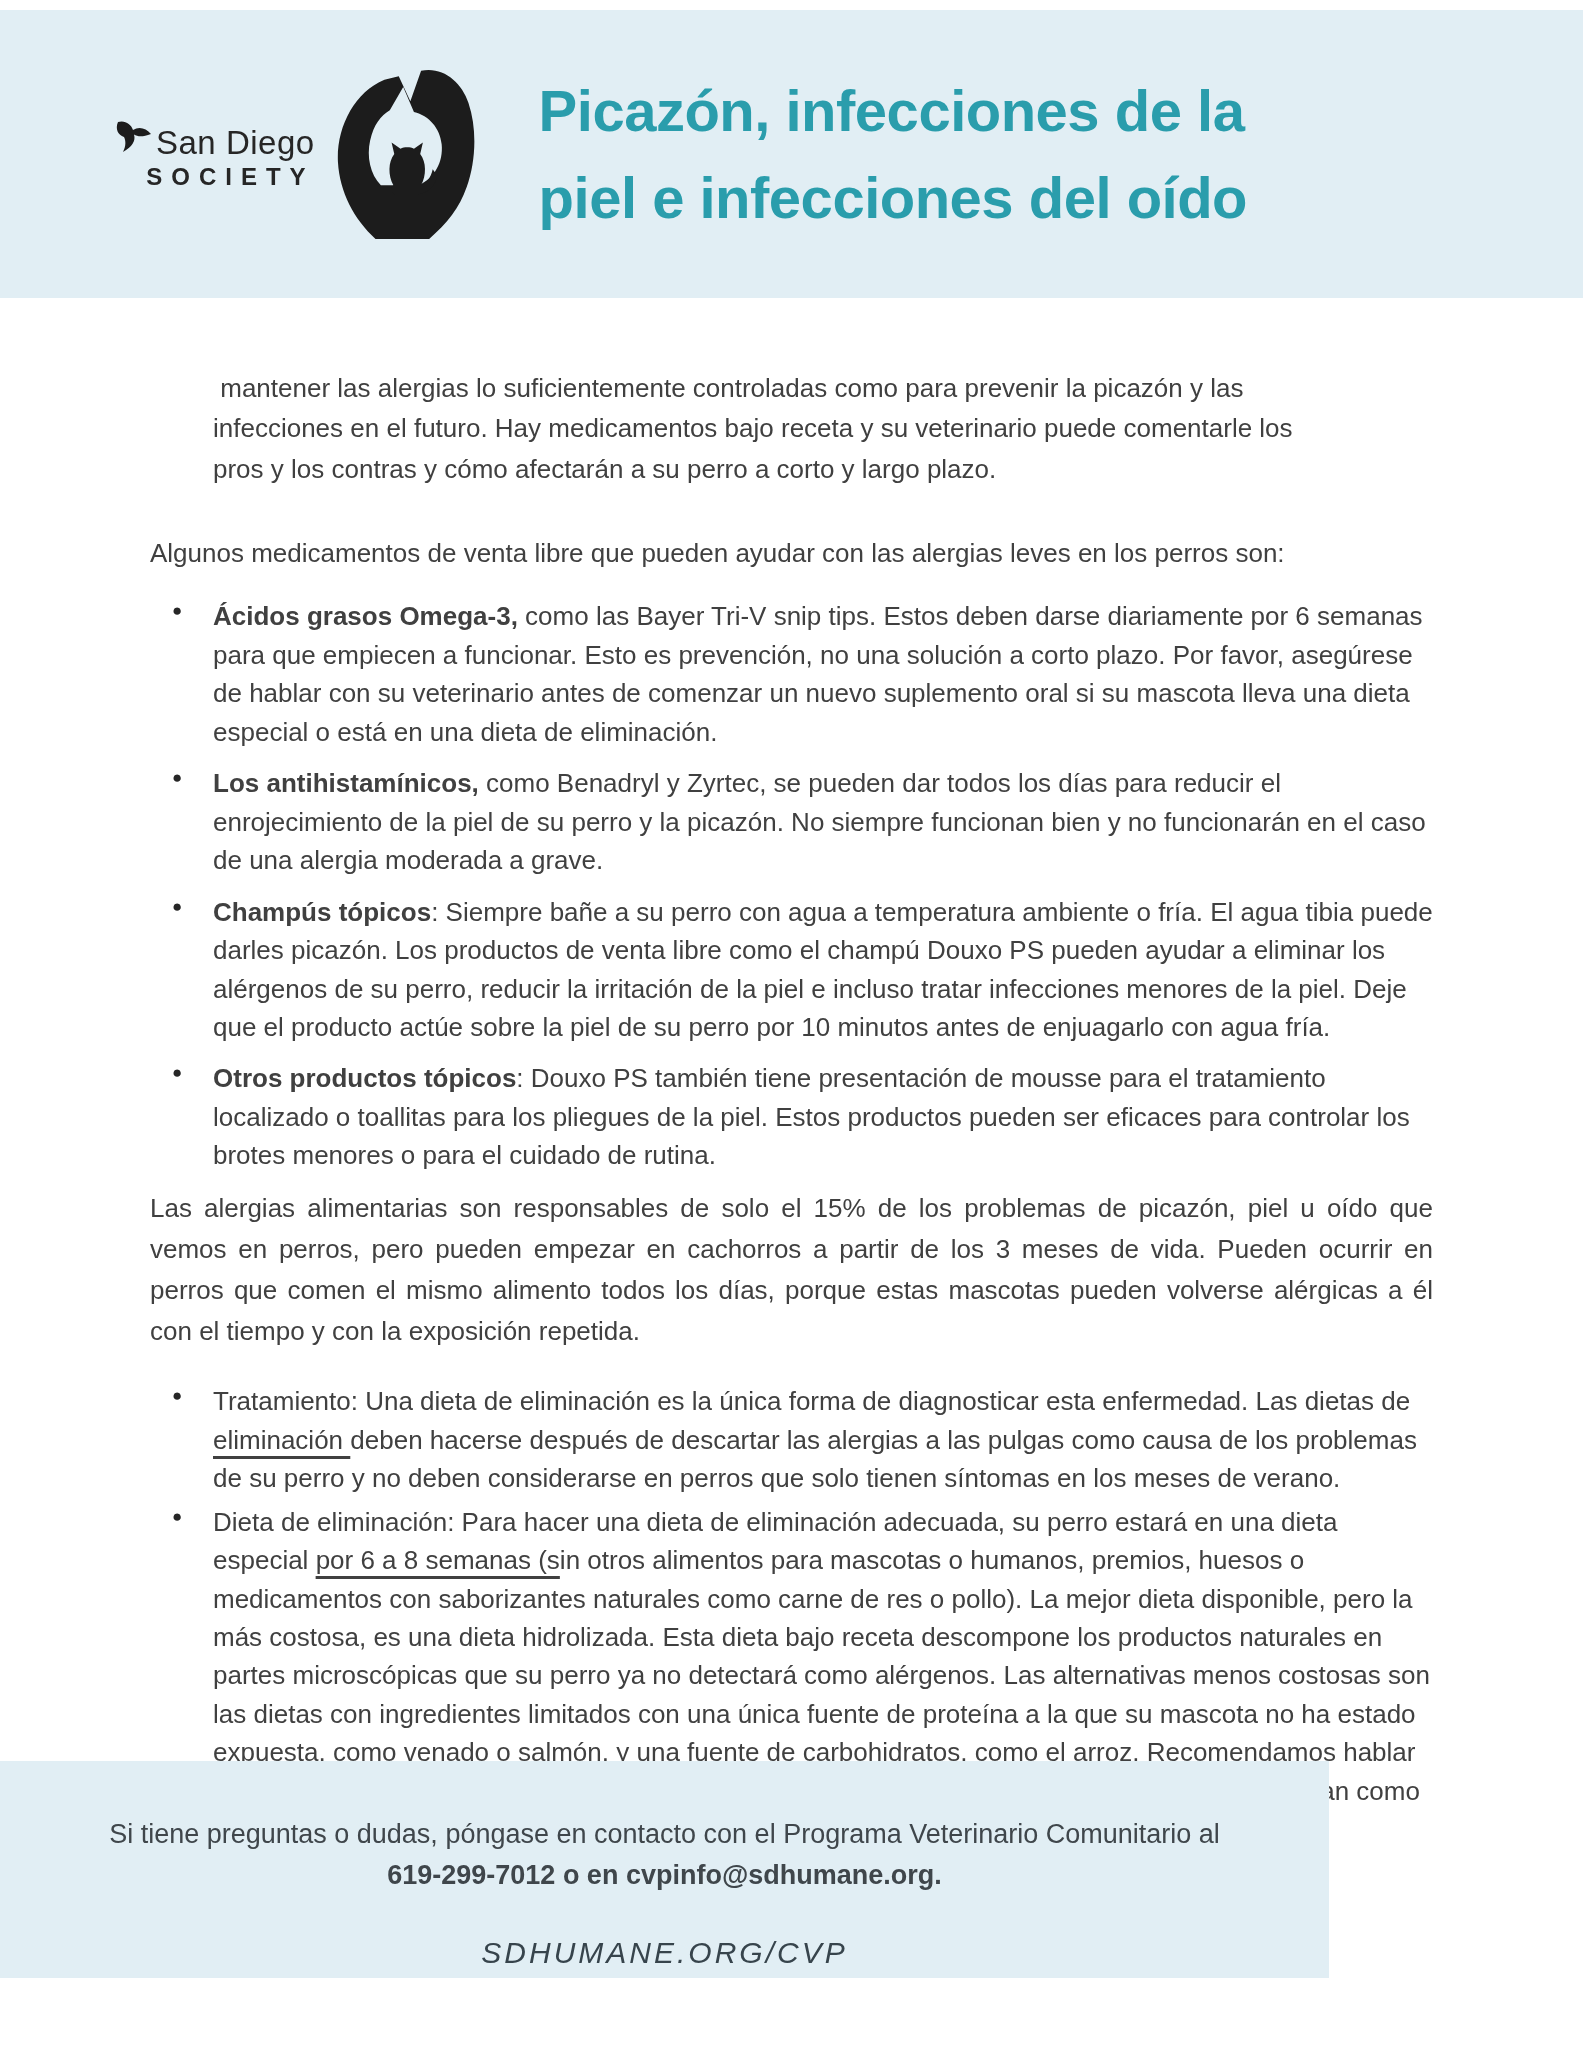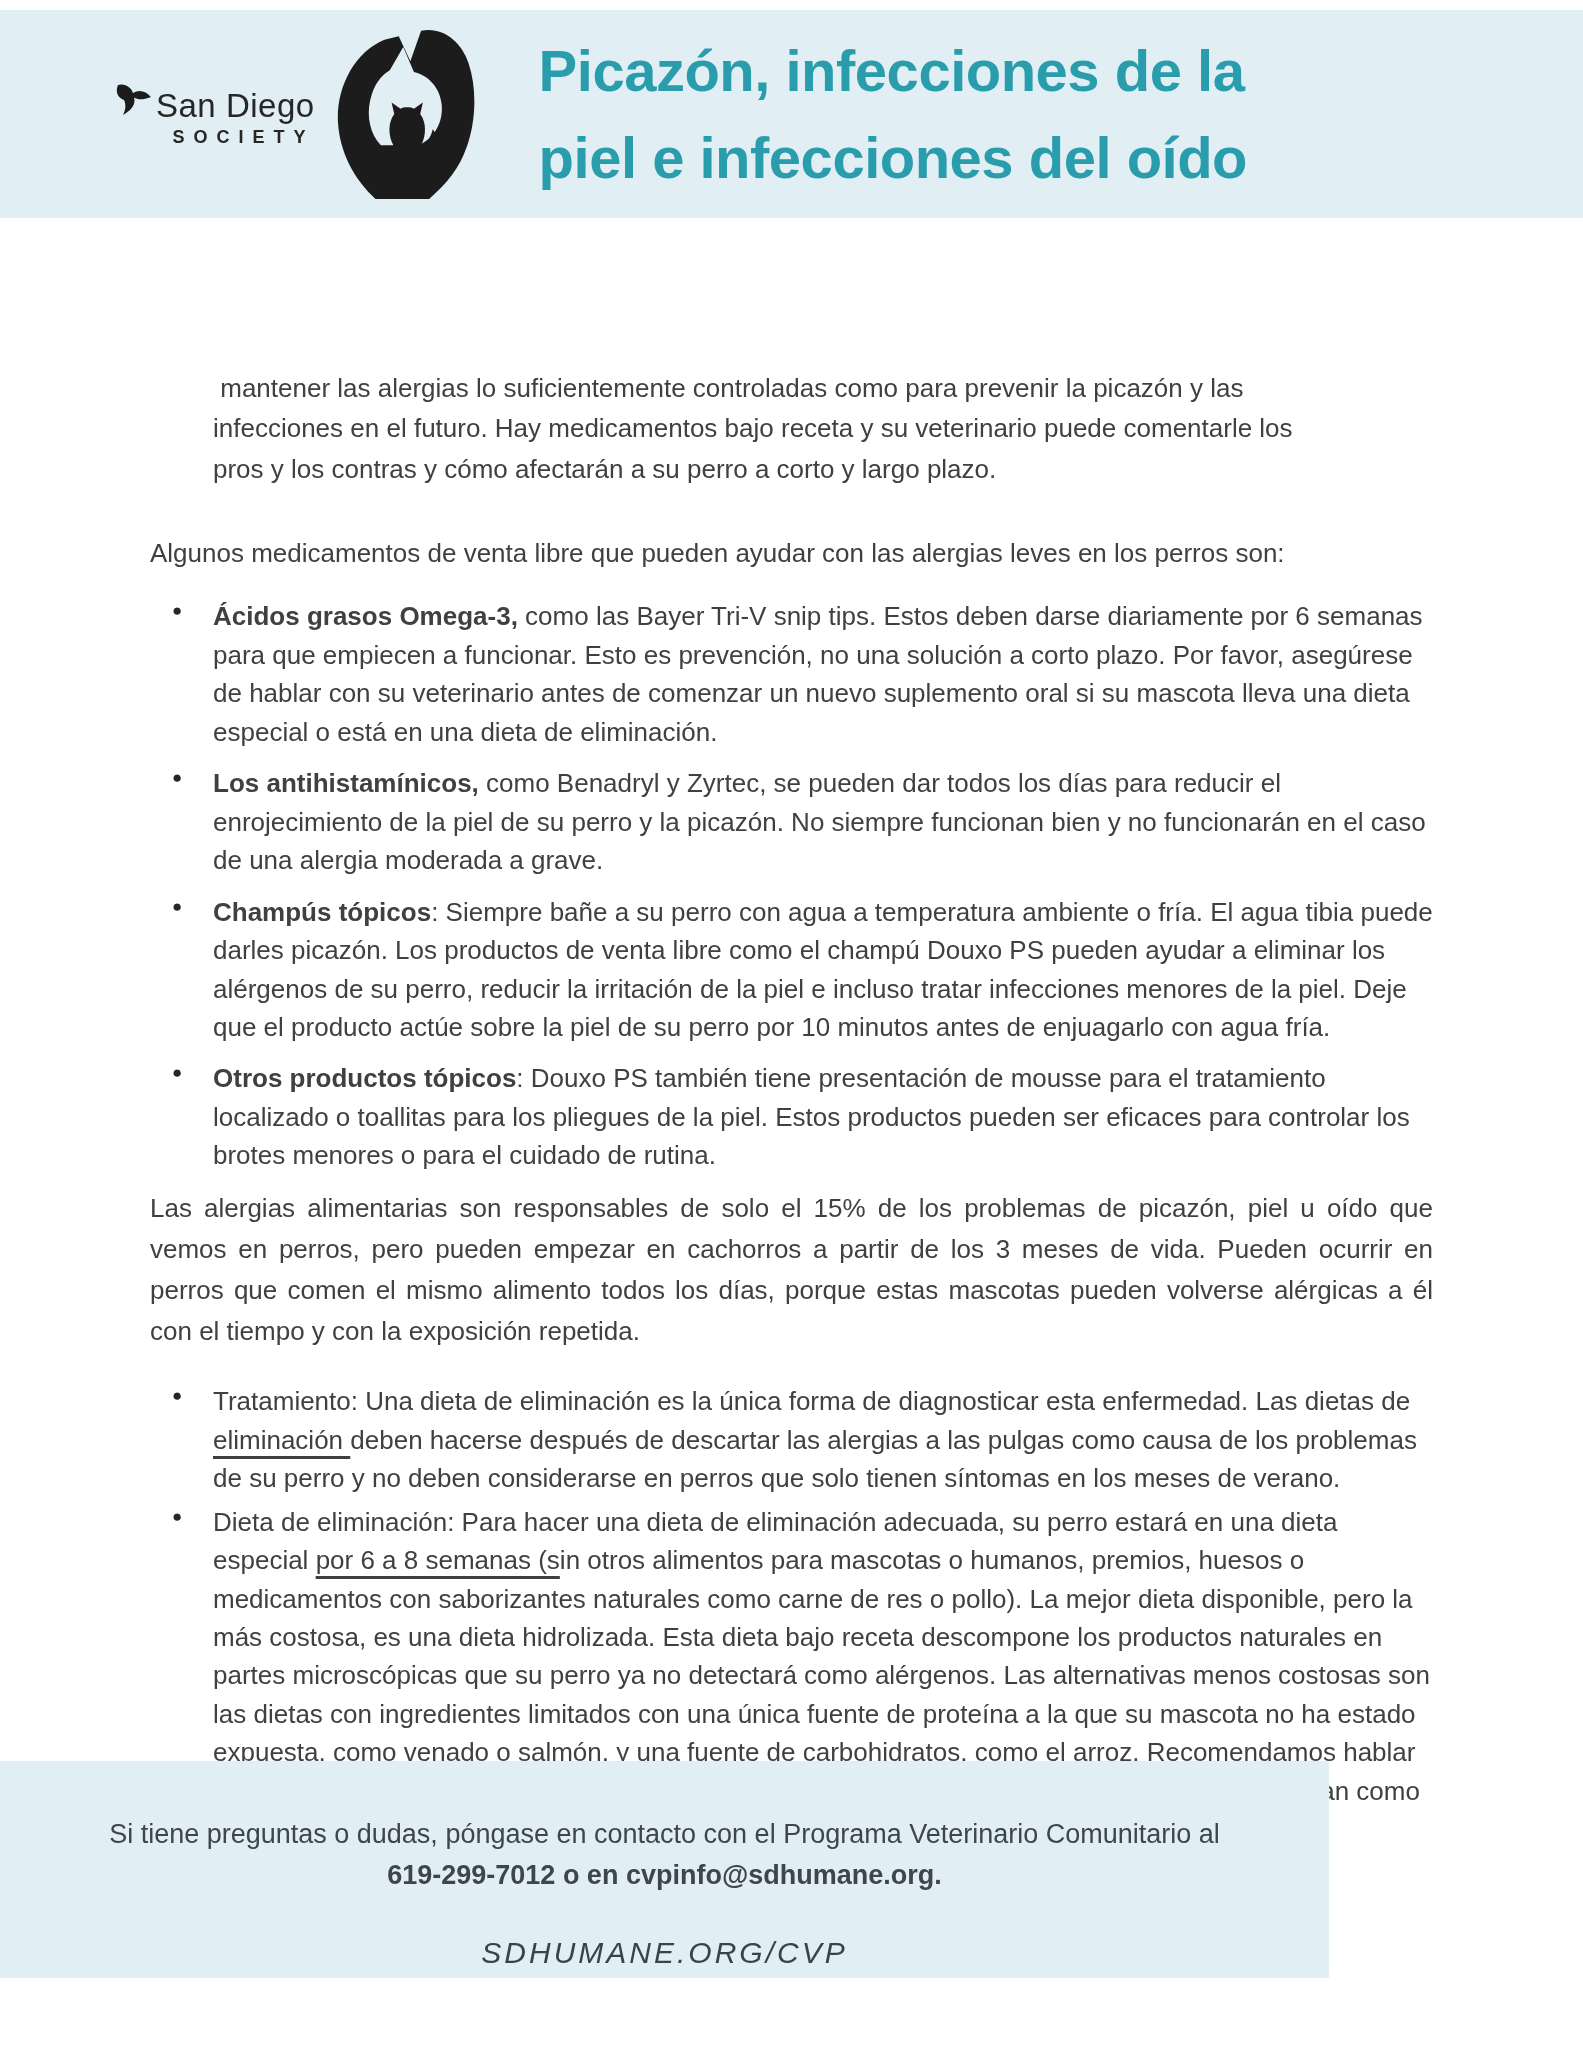--- a/index.html
+++ b/index.html
@@ -3,30 +3,30 @@
 <meta charset="utf-8">
 <style>
   html,body{margin:0;padding:0;}
   body{
     width:1583px;height:2048px;position:relative;background:#ffffff;
     font-family:"Liberation Sans",sans-serif;color:#404040;
     -webkit-font-smoothing:antialiased;overflow:hidden;
   }
   
   .header-band{
-    position:absolute;top:10px;left:0;width:1583px;height:208px;
+    position:absolute;top:10px;left:0;width:1583px;height:288px;
     background:#e1eef4;display:flex;align-items:center;
   }
   .logo{display:flex;align-items:center;margin-left:108px;}
   .logo-text{display:flex;flex-direction:column;align-items:flex-start;line-height:1;}
   .logo-sandiego-row{display:flex;align-items:flex-end;margin-left:34px;}
   .hummingbird{margin:0 4px 2px -30px;}
   .logo-sandiego{font-size:33px;color:#262626;letter-spacing:0.5px;font-weight:500;}
   .logo-humane{font-size:74px;font-weight:bold;color:#44abc1;letter-spacing:-1px;margin-top:2px;}
-  .logo-society{font-size:18px;font-weight:bold;color:#262626;letter-spacing:9px;align-self:flex-end;margin-top:6px;}
+  .logo-society{font-size:24px;font-weight:bold;color:#262626;letter-spacing:9px;align-self:flex-end;margin-top:6px;}
   .logo-animals{margin-left:14px;margin-top:4px;}
   .header-title{
     margin-left:58px;font-size:58px;font-weight:bold;color:#2a9dac;
     line-height:1.5;letter-spacing:-0.5px;
   }
   
   main{position:absolute;top:298px;left:0;width:1583px;}
   .col{padding:0 150px;}
   .intro-par{
     margin:70px 0 0 63px;max-width:1135px;font-size:26px;line-height:1.55;

